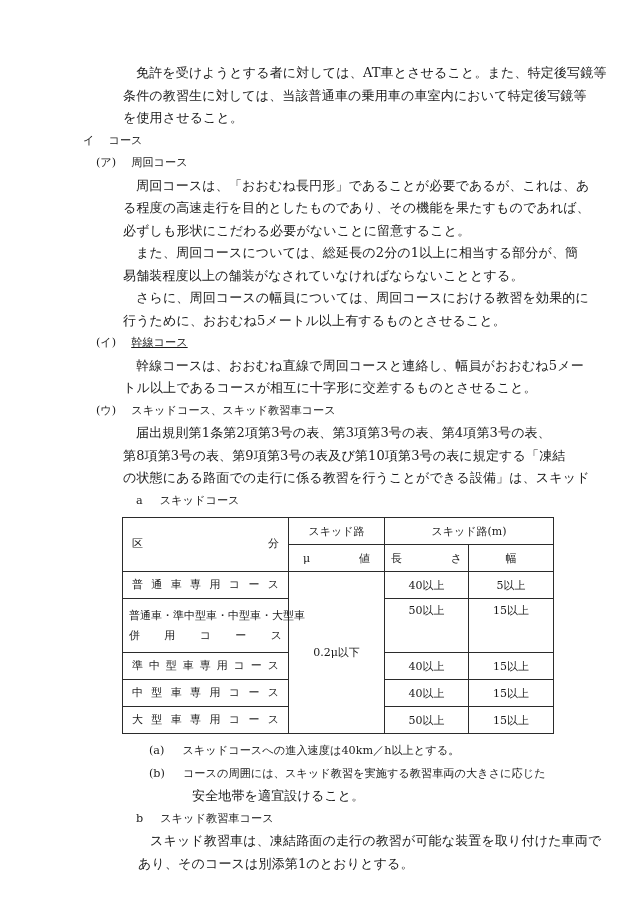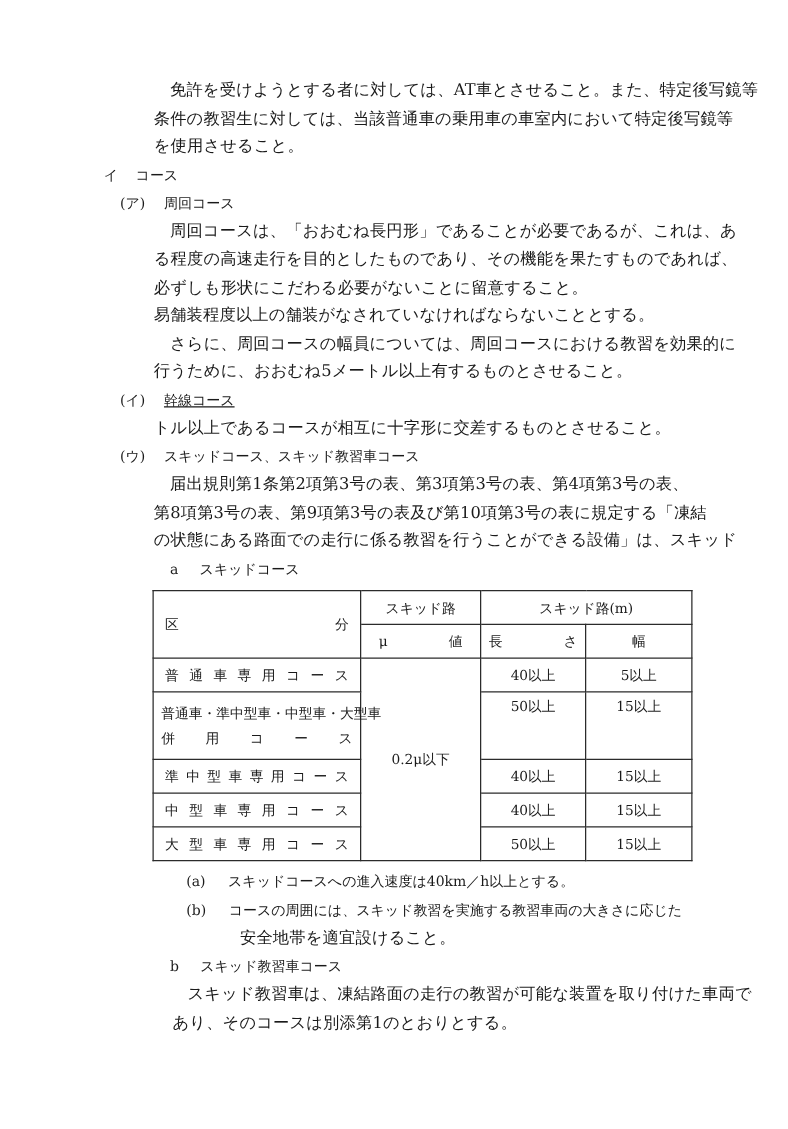--- a/index.html
+++ b/index.html
@@ -78,20 +78,21 @@
   .col-mu     { width: 96px; }
   .col-nagasa { width: 84px; }
   .col-haba   { width: 85px; }
 
   .cellspread {
     display: block;
     padding: 0 9px;
     text-align: justify;
     text-align-last: justify;
     white-space: nowrap;
+    font-family: Liberation Mono, monospace;
   }
   .cellspread-tight {
     display: block;
     padding: 0 6px;
     text-align: justify;
     text-align-last: justify;
     white-space: nowrap;
   }
   .cell-two-line {
     display: block;
@@ -142,32 +143,34 @@
   <div class="marker-row ind-2">
     <span class="marker">(ア)</span>
     <span class="marker-body" style="padding-left:15px;">周回コース</span>
   </div>
   <div class="blk">
     <div class="line ind-5">周回コースは、「おおむね長円形」であることが必要であるが、これは、あ</div>
     <div class="line ind-4">る程度の高速走行を目的としたものであり、その機能を果たすものであれば、</div>
     <div class="line ind-4">必ずしも形状にこだわる必要がないことに留意すること。</div>
   </div>
   <div class="blk">
+    <div class="line ind-5">また、周回コースについては、総延長の2分の1以上に相当する部分が、簡</div>
     <div class="line ind-4">易舗装程度以上の舗装がなされていなければならないこととする。</div>
   </div>
   <div class="blk">
     <div class="line ind-5">さらに、周回コースの幅員については、周回コースにおける教習を効果的に</div>
     <div class="line ind-4">行うために、おおむね5メートル以上有するものとさせること。</div>
   </div>
 
   <div class="marker-row ind-2">
     <span class="marker">(イ)</span>
     <span class="marker-body" style="padding-left:15px;text-decoration:underline;">幹線コース</span>
   </div>
   <div class="blk">
+    <div class="line ind-5">幹線コースは、おおむね直線で周回コースと連絡し、幅員がおおむね5メー</div>
     <div class="line ind-4">トル以上であるコースが相互に十字形に交差するものとさせること。</div>
   </div>
 
   <div class="marker-row ind-2">
     <span class="marker">(ウ)</span>
     <span class="marker-body" style="padding-left:15px;">スキッドコース、スキッド教習車コース</span>
   </div>
   <div class="blk">
     <div class="line ind-5">届出規則第1条第2項第3号の表、第3項第3号の表、第4項第3号の表、</div>
     <div class="line ind-4">第8項第3号の表、第9項第3号の表及び第10項第3号の表に規定する「凍結</div>

